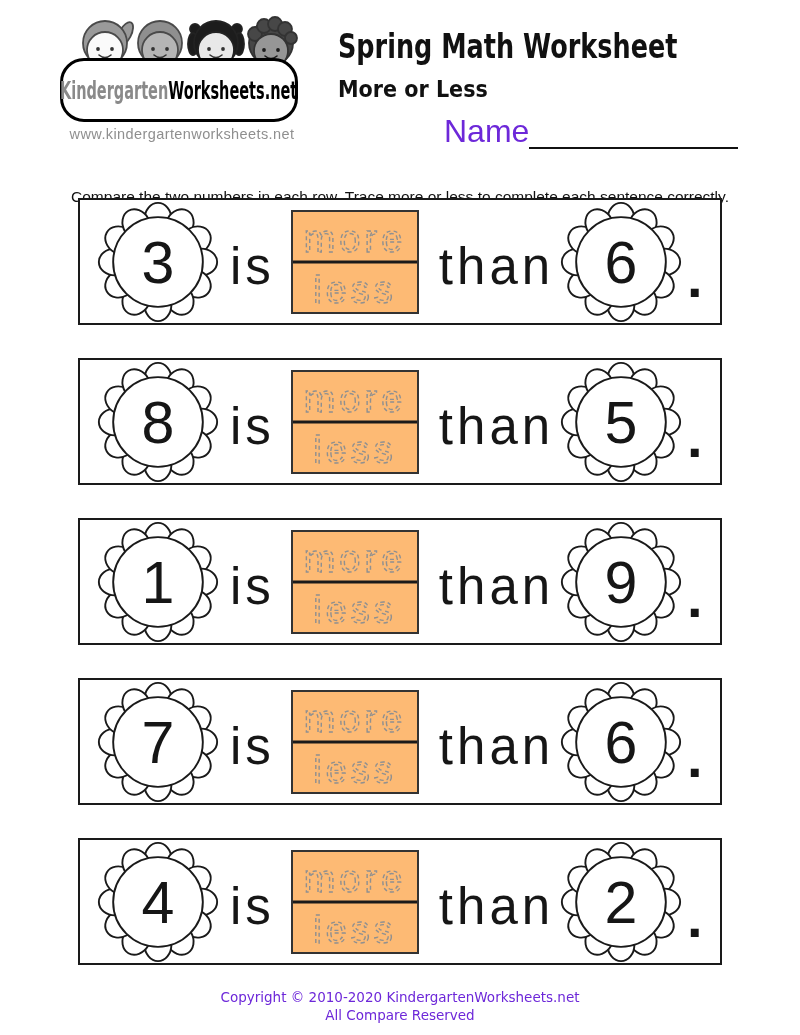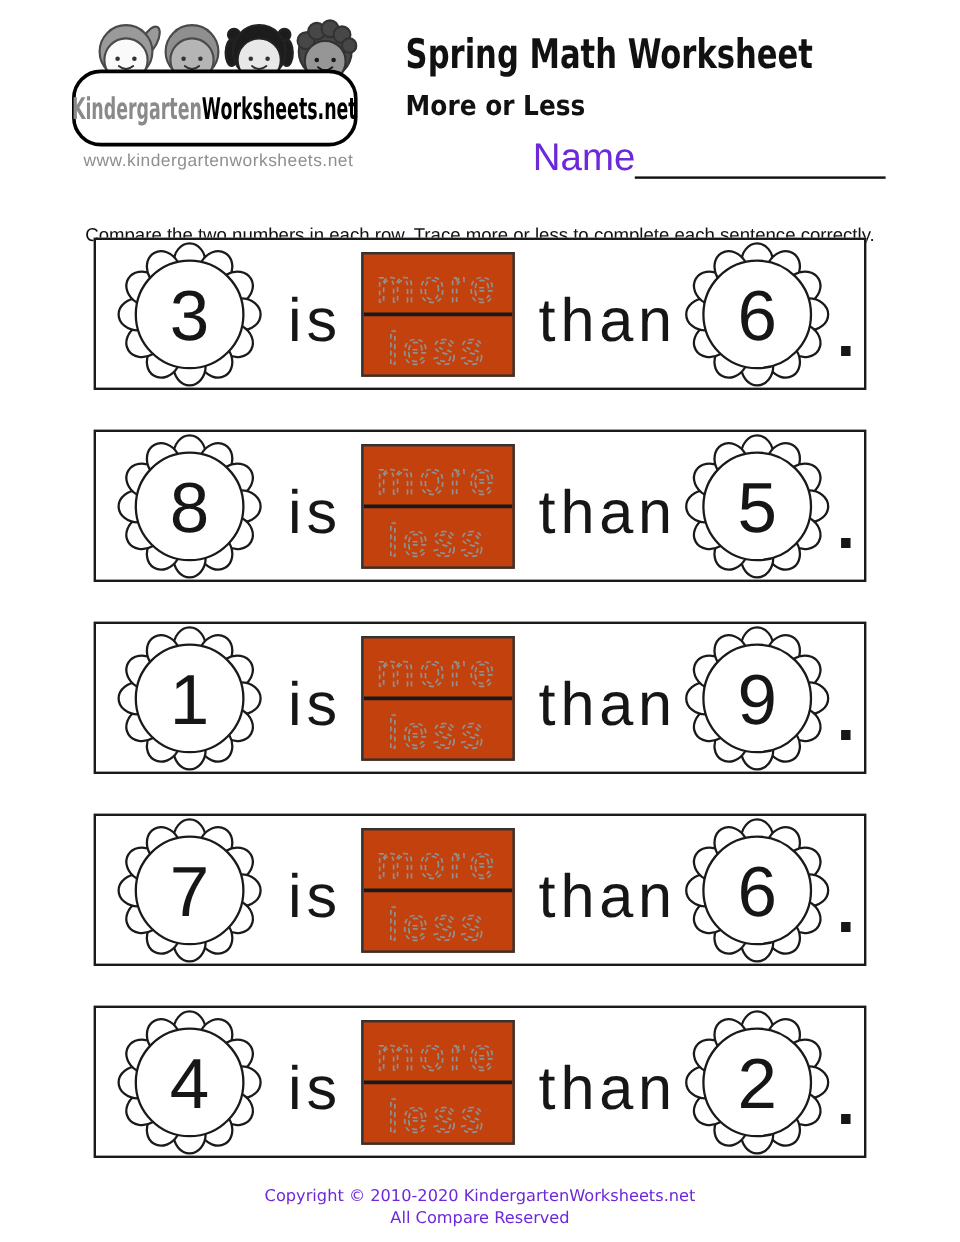--- a/index.html
+++ b/index.html
@@ -62,24 +62,24 @@
   }
   .flower { flex:none; width:124px; height:124px; }
   .flower-num {
     font-family:"Liberation Sans", sans-serif; font-size:62px; font-weight:300;
     fill:#161616; text-anchor:middle;
   }
   .word {
     font-size:51px; font-weight:300; letter-spacing:4px; color:#161616;
     transform:translateY(5px); white-space:nowrap;
   }
-  .word-is { margin-left:20px; }
+  .word-is { margin-left:10px; }
   .trace-box {
     flex:none; margin-left:16px; width:128px; height:104px;
-    border:2px solid #333; background:#c2410c;
+    border:2px solid #333; background:#fdba74;
   }
   .trace-word {
     font-family:"Liberation Sans", sans-serif; font-size:38px; font-weight:300;
     fill:none; stroke:#909090; stroke-width:1.4; stroke-dasharray:4 3;
     letter-spacing:4px; text-anchor:middle;
   }
   .trace-divider { stroke:#1a1a1a; stroke-width:3; }
   .word-than { margin-left:20px; }
   .flower-right { margin-left:5px; }
   .word-period {

